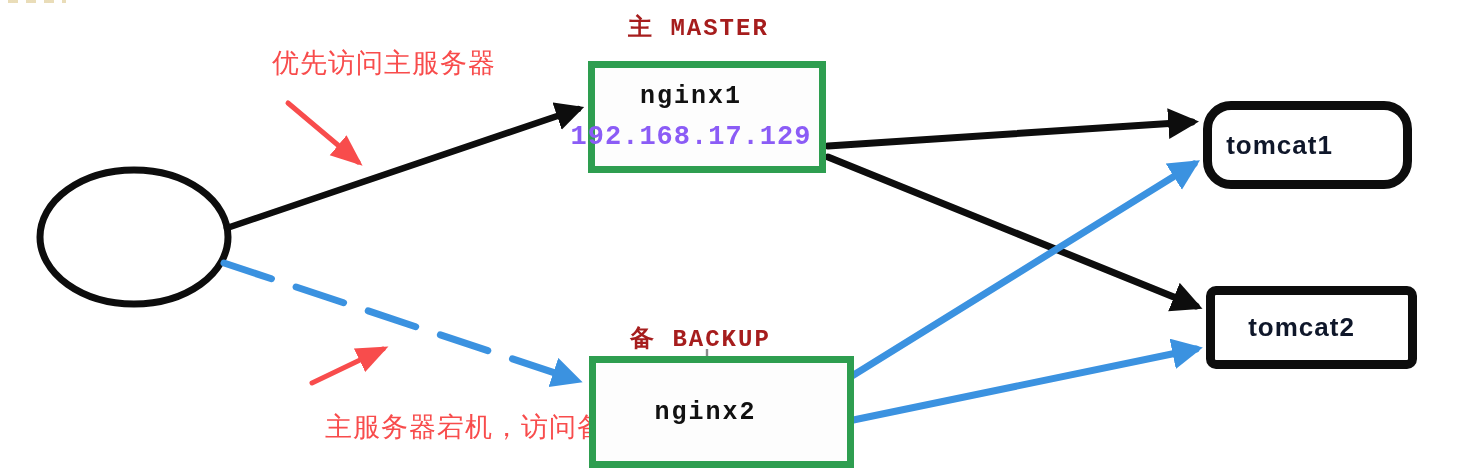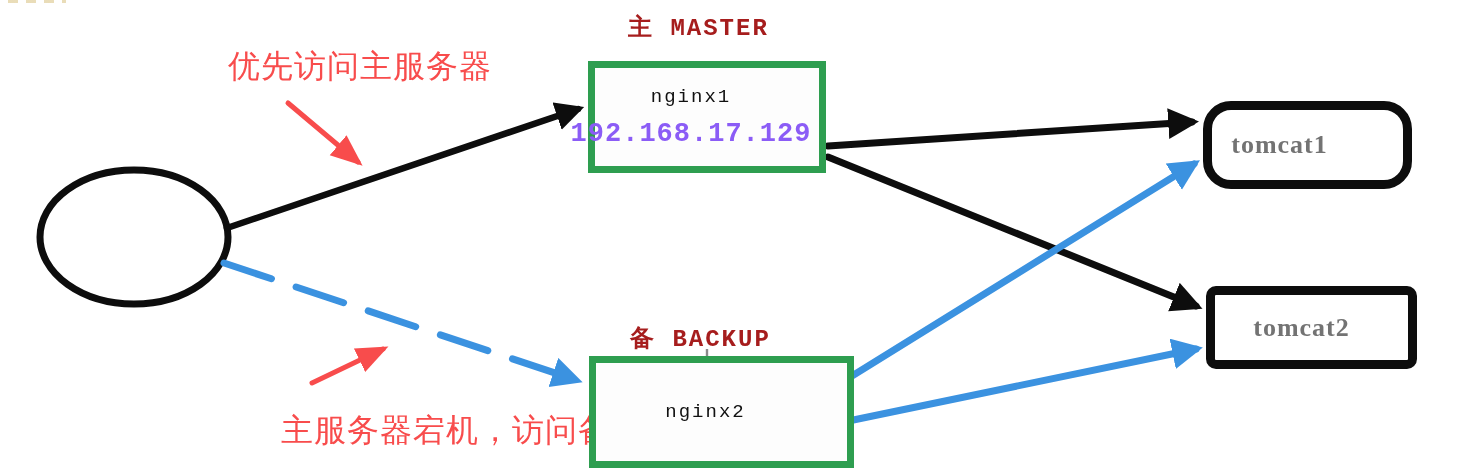--- a/index.html
+++ b/index.html
@@ -16,58 +16,58 @@
   .nginx-box{
     position:absolute;
     border:7px solid #2e9e50;
     background:#fdfdfd;
     box-sizing:border-box;
     display:flex;flex-direction:column;align-items:center;justify-content:center;
   }
   .nginx-box .inner{display:flex;flex-direction:column;align-items:center;gap:11px;transform:translateX(-16px);}
   .hostname{
     font-family:"Liberation Mono","DejaVu Sans Mono",monospace;
-    font-weight:normal;font-size:19px;color:#111111;letter-spacing:2px;white-space:nowrap;
+    font-weight:bold;font-size:25px;color:#111111;letter-spacing:2px;white-space:nowrap;
   }
   .ip{
     font-family:"Liberation Mono","DejaVu Sans Mono",monospace;
     font-weight:bold;font-size:27px;color:#8b5cf6;letter-spacing:1px;white-space:nowrap;
   }
   #nginx1-box{left:588px;top:61px;width:238px;height:112px;}
   #nginx2-box{left:589px;top:356px;width:265px;height:112px;}
 
   
   .tomcat-box{
     position:absolute;
     border:9px solid #0d0d0d;border-radius:28px;
     background:#ffffff;box-sizing:border-box;
     display:flex;align-items:center;justify-content:center;
   }
   .tomcat-label{
-    font-family:Liberation Serif, serif;
-    font-weight:bold;font-size:26px;color:#737373;letter-spacing:1px;white-space:nowrap;
+    font-family:Liberation Sans, sans-serif;
+    font-weight:bold;font-size:26px;color:#0f172a;letter-spacing:1px;white-space:nowrap;
   }
   #tomcat1-box{left:1203px;top:101px;width:209px;height:88px;}
   #tomcat1-box .tomcat-label{transform:translateX(-28px);}
   #tomcat2-box{left:1206px;top:286px;width:211px;height:83px;border-radius:10px;}
   #tomcat2-box .tomcat-label{transform:translateX(-10px);}
 
   
   .node-title{
     position:absolute;
     font-family:"Liberation Mono","DejaVu Serif",monospace;
     font-weight:bold;font-size:24px;color:#a61d1d;letter-spacing:2px;white-space:nowrap;
   }
   #master-title{left:628px;top:11px;}
   #backup-title{left:630px;top:322px;}
 
   .annotation{
     position:absolute;
     font-family:"DejaVu Sans","Liberation Sans",sans-serif;
-    font-size:32px;color:#f84c4c;white-space:nowrap;letter-spacing:1px;
+    font-size:27px;color:#f84c4c;white-space:nowrap;letter-spacing:1px;margin-left:44px;
   }
   #annotation-primary{left:228px;top:45px;}
   #annotation-failover{left:281px;top:409px;}
 
   
   #top-edge-artifact{
     position:absolute;left:8px;top:0;width:58px;height:3px;opacity:.4;
     background:repeating-linear-gradient(90deg,#c9a94e 0 10px,transparent 10px 18px);
   }
 </style>

